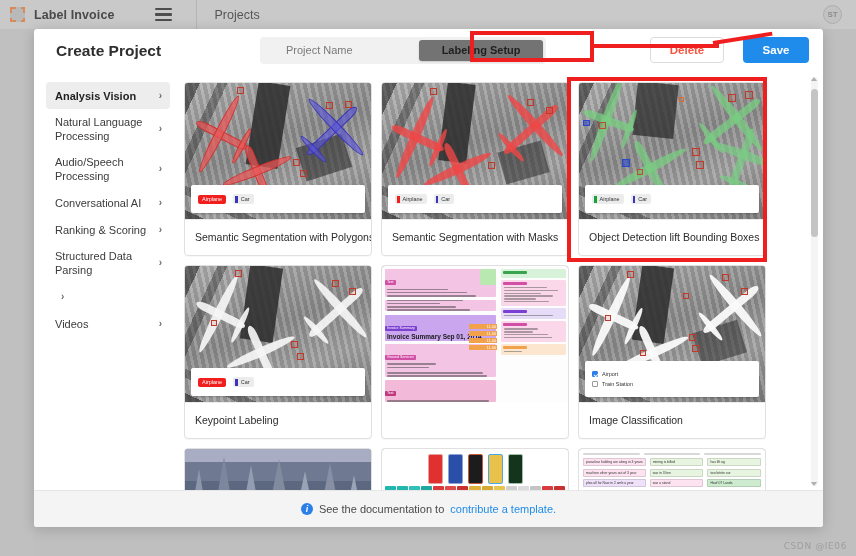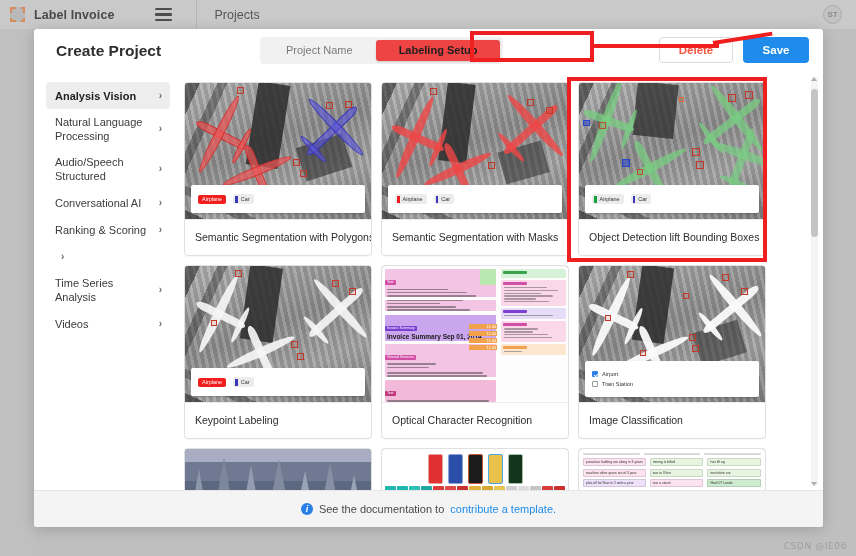--- a/index.html
+++ b/index.html
@@ -62,25 +62,26 @@
     position: absolute; left: 226px; top: 8px;
     display: flex; align-items: flex-end;
     background: #f1f1f1; border-radius: 4px; padding: 3px;
     height: 27px;
   }
   .tab {
     font-size: 11px; color: #7a7a7a; padding: 0 23px; line-height: 21px;
     border-radius: 3px; cursor: pointer; white-space: nowrap;
   }
   .tab.active {
-    background: #ef4444; color: #1f1f1f; font-weight: bold;
+    background: #737373; color: #1f1f1f; font-weight: bold;
     box-shadow: 0 1px 2px rgba(0,0,0,.16);
-  }
-
-  .head-actions { position: absolute; right: 14px; top: 8px; display: flex; gap: 10px; }
+    margin-left: 43px;
+  }
+
+  .head-actions { position: absolute; right: 14px; top: 8px; display: flex; gap: 19px; }
   .btn {
     height: 26px; border-radius: 4px; font-size: 11.5px; font-weight: bold;
     display: flex; align-items: center; justify-content: center; cursor: pointer;
     border: 1px solid transparent; padding: 0 14px; white-space: nowrap;
   }
   .btn-delete { background: #fff; border-color: #dcdcdc; color: #f5543f; width: 74px; }
   .btn-save { background: #1f8ceb; color: #fff; width: 66px; }
 
   
   .modal-body { flex: 1; display: flex; min-height: 0; position: relative; }
@@ -297,36 +298,36 @@
     <div class="sidebar">
       <div class="side-item active">
         <span class="side-label">Analysis Vision</span>
         <span class="chev">›</span>
       </div>
       <div class="side-item">
         <span class="side-label">Natural Language Processing</span>
         <span class="chev">›</span>
       </div>
       <div class="side-item">
-        <span class="side-label">Audio/Speech Structured</span>
+        <span class="side-label">Audio/Speech Processing</span>
         <span class="chev">›</span>
       </div>
       <div class="side-item">
         <span class="side-label">Conversational AI</span>
         <span class="chev">›</span>
       </div>
       <div class="side-item">
         <span class="side-label">Ranking &amp; Scoring</span>
         <span class="chev">›</span>
       </div>
       <div class="side-item">
+        <span class="side-label">Structured Data Parsing</span>
         <span class="chev">›</span>
       </div>
       <div class="side-item">
-        <span class="side-label">Time Series Analysis</span>
         <span class="chev">›</span>
       </div>
       <div class="side-item">
         <span class="side-label">Videos</span>
         <span class="chev">›</span>
       </div>
     </div>
 
     <div class="grid-scroll">
       <div class="grid">
@@ -559,21 +560,20 @@
                   <div class="sl" style="width:72%"></div>
                     <div class="sl" style="width:78%"></div>
                 </div>
                 <div class="sidecard" style="background:#fde6cf">
                   <div class="sh" style="background:#f2a24a"></div>
                   <div class="sl" style="width:30%"></div>
                 </div>
               </div>
             </div>
           </div>
-          <div class="card-title">Optical Character Recognition</div>
         </div>
 
         <div class="card">
           <div class="card-thumb">
             <div class="aerial">
               <div class="tarmac"></div>
               <div class="dark-blob" style="left:31%;top:0;width:17%;height:56%;transform:rotate(8deg)"></div>
               <div class="dark-blob" style="left:63%;top:44%;width:25%;height:25%;transform:rotate(-17deg);opacity:.55"></div>
               <div class="plane" style="left:-5%;top:18%;width:47%;height:40%;transform:rotate(-65deg)">
                 <div class="body" style="background:rgba(250,250,250,.95)"></div>

